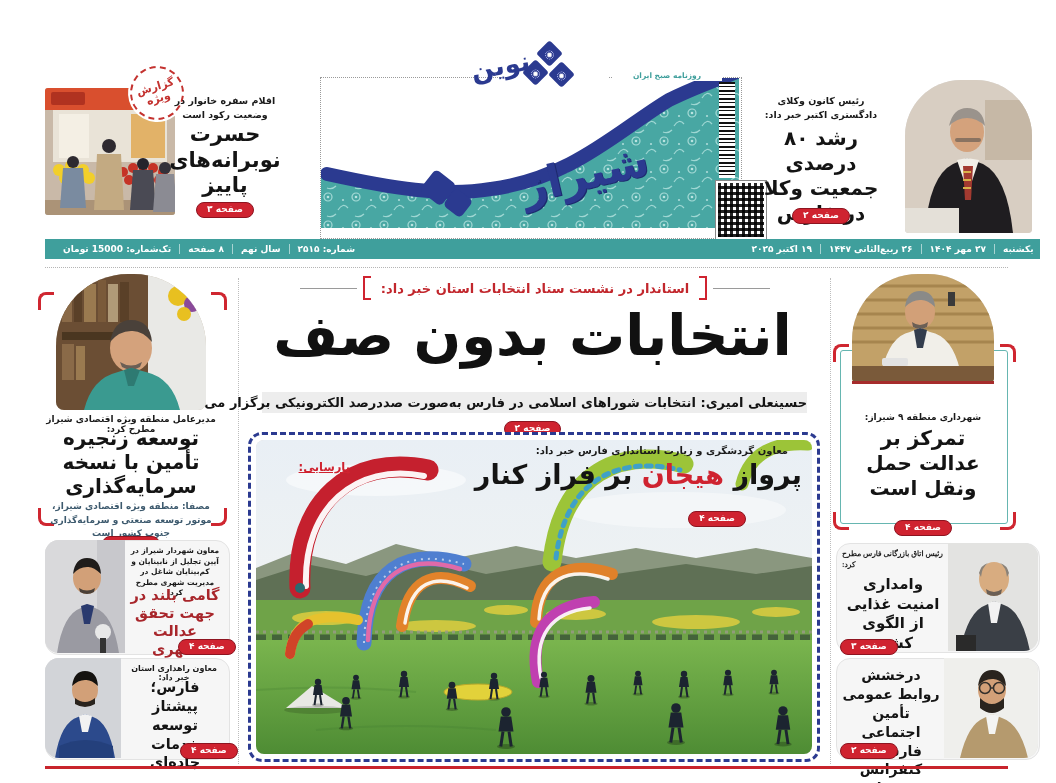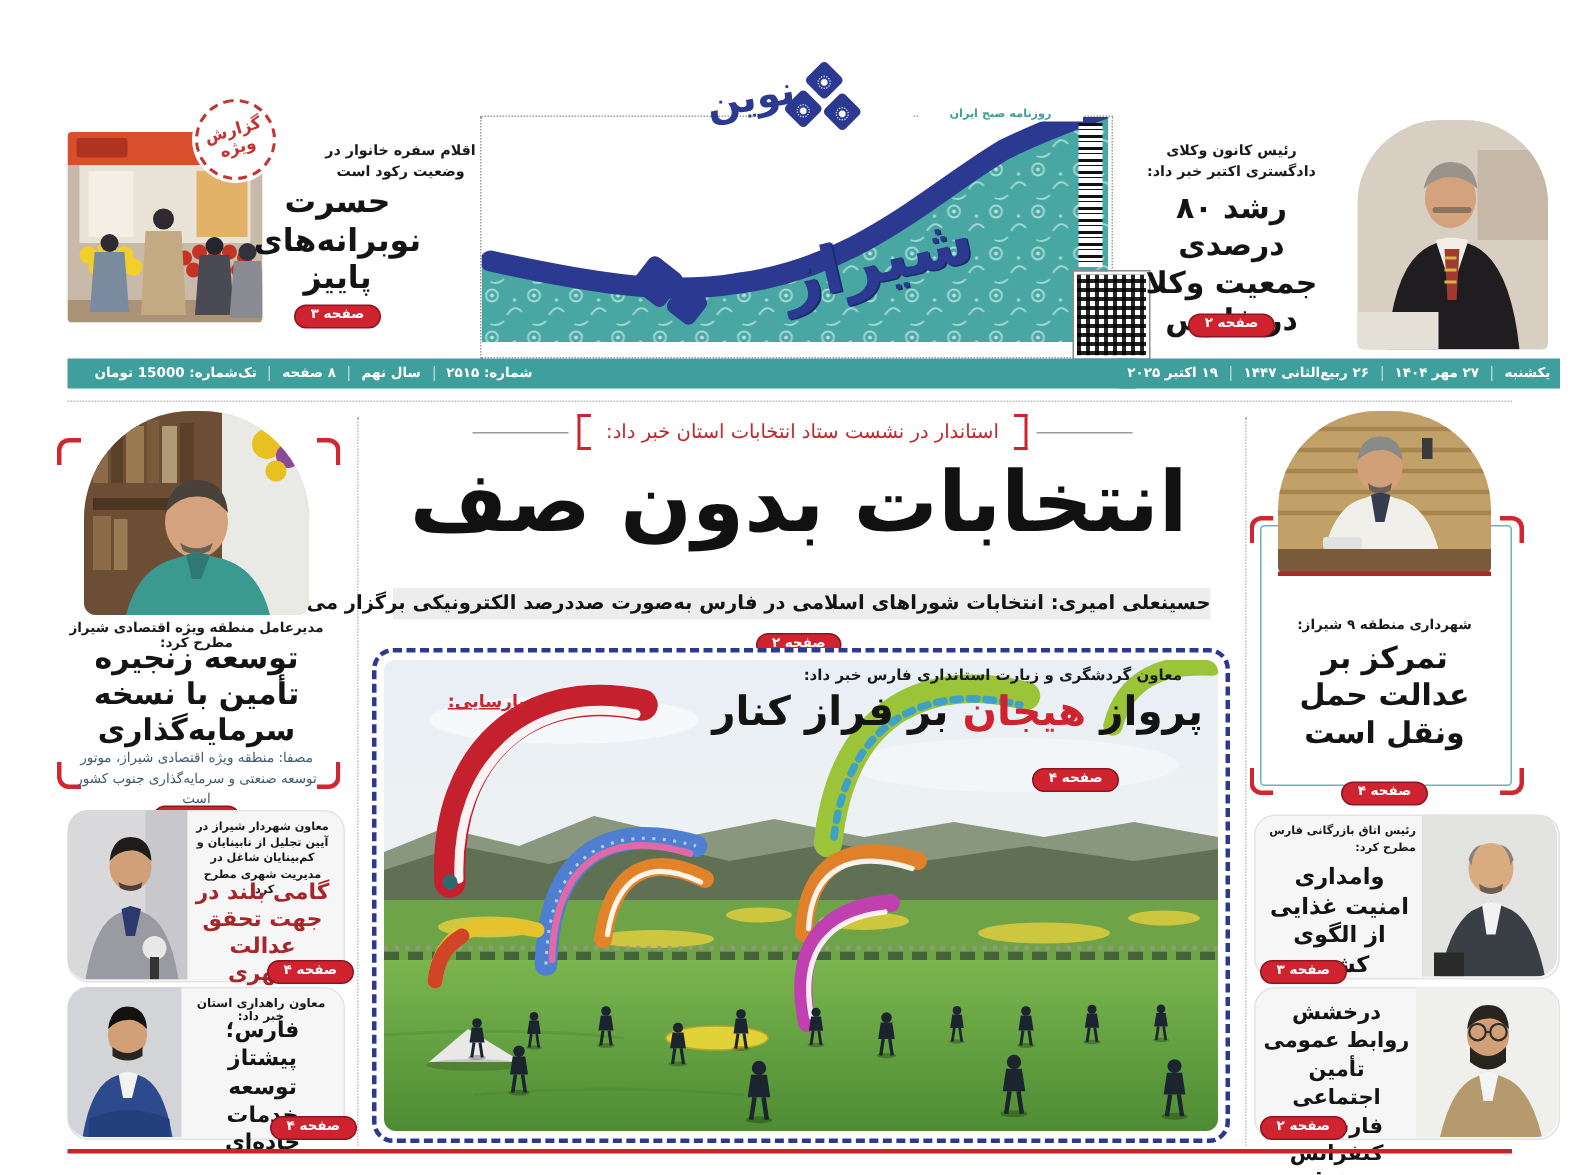--- a/index.html
+++ b/index.html
@@ -122,21 +122,21 @@
       <g>
           <circle cx="120" cy="80" r="6" fill="#33313a"></circle>
           <path d="M111,86 h18 l3,38 h-24 z" fill="#8b8b93"></path>
         </g>
     </svg>
   </div>
   <div class="stamp" style="left:130px;top:66px;">
     <span>گزارش</span>
     <span>ویژه</span>
   </div>
-  <div class="abs rtl kicker" style="left:172px;top:94px;width:106px;text-align:center;font-size:9.5px;line-height:1.45;margin-left:42px;">اقلام سفره خانوار در وضعیت رکود است</div>
+  <div class="abs rtl kicker" style="left:172px;top:94px;width:106px;text-align:center;font-size:9.5px;line-height:1.45;">اقلام سفره خانوار در وضعیت رکود است</div>
   <div class="abs rtl hl" style="left:164px;top:122px;width:122px;text-align:center;font-size:21px;line-height:1.22;">حسرت نوبرانه‌های پاییز</div>
   <div class="abs" style="left:164px;top:197px;width:122px;text-align:center;">
     <span class="badge">صفحه ۳</span>
   </div>
 
   <div class="abs rtl kicker" style="left:760px;top:94px;width:122px;text-align:center;font-size:9.5px;line-height:1.45;">رئیس کانون وکلای دادگستری اکتبر خبر داد:</div>
   <div class="abs rtl hl" style="left:756px;top:126px;width:130px;text-align:center;font-size:20px;line-height:1.25;">رشد ۸۰ درصدی جمعیت وکلا در فارس</div>
   <div class="abs" style="left:756px;top:203px;width:130px;text-align:center;">
     <span class="badge">صفحه ۲</span>
   </div>
@@ -172,21 +172,21 @@
     </div>
   </div>
 
   <div class="abs" style="left:45px;top:267px;width:963px;border-top:1px dotted #b5b5b5;"></div>
   <div class="vdot" style="left:238px;top:278px;height:486px;"></div>
   <div class="vdot" style="left:830px;top:278px;height:486px;"></div>
 
   <div class="abs" style="left:300px;top:276px;width:470px;display:flex;align-items:center;justify-content:center;gap:6px;">
     <span class="dashline" style="width:64px;"></span>
     <span class="bk l"></span>
-    <span class="rtl" style="font-size:13px;font-weight:normal;color:#c2272d;white-space:nowrap;padding:0 4px;">استاندار در نشست ستاد انتخابات استان خبر داد:</span>
+    <span class="rtl" style="font-size:13px;font-weight:bold;color:#c2272d;white-space:nowrap;padding:0 4px;">استاندار در نشست ستاد انتخابات استان خبر داد:</span>
     <span class="bk r"></span>
     <span class="dashline" style="width:64px;"></span>
   </div>
   <div class="abs rtl" style="left:245px;top:288px;width:575px;text-align:center;font-size:56px;font-weight:bold;
               color:#111;white-space:nowrap;line-height:1.7;">انتخابات بدون صف</div>
   <div class="abs rtl" style="left:262px;top:392px;width:545px;height:21px;background:#ededed;text-align:center;
               font-size:13px;font-weight:bold;line-height:21px;white-space:nowrap;">حسینعلی امیری: انتخابات شوراهای اسلامی در فارس به‌صورت صددرصد الکترونیکی برگزار می‌شود</div>
   <div class="abs" style="left:245px;top:416px;width:575px;text-align:center;">
     <span class="badge">صفحه ۲</span>
   </div>
@@ -308,21 +308,21 @@
       <path d="M28,136 Q36,104 62,98 L75,94 L90,98 Q116,104 124,136 Z" fill="#3a9a90"></path>
       <path d="M68,96 L75,94 L84,96 L78,112 L72,112 Z" fill="#2e7a72"></path>
     </svg>
   </div>
   <span class="cbk tl" style="left:38px;top:292px;"></span>
   <span class="cbk tr" style="left:211px;top:292px;"></span>
   <span class="cbk bl" style="left:38px;top:508px;"></span>
   <span class="cbk br" style="left:211px;top:508px;"></span>
   <div class="abs rtl kicker" style="left:38px;top:414px;width:186px;text-align:center;font-size:9px;">مدیرعامل منطقه ویژه اقتصادی شیراز مطرح کرد:</div>
   <div class="abs rtl hl" style="left:52px;top:426px;width:158px;text-align:center;font-size:20px;line-height:1.2;">توسعه زنجیره تأمین با نسخه سرمایه‌گذاری</div>
-  <div class="abs rtl" style="left:42px;top:500px;width:178px;text-align:center;font-size:9px;font-weight:normal;color:#3d5a6e;line-height:1.5;">مصفا: منطقه ویژه اقتصادی شیراز، موتور توسعه صنعتی و سرمایه‌گذاری جنوب کشور است</div>
+  <div class="abs rtl" style="left:42px;top:500px;width:178px;text-align:center;font-size:9px;font-weight:bold;color:#3d5a6e;line-height:1.5;">مصفا: منطقه ویژه اقتصادی شیراز، موتور توسعه صنعتی و سرمایه‌گذاری جنوب کشور است</div>
   <div class="abs" style="left:38px;top:531px;width:186px;text-align:center;">
     <span class="badge">صفحه ۲</span>
   </div>
 
   <div class="card" style="left:45px;top:540px;width:183px;height:113px;"></div>
   <div class="ph" style="left:45px;top:540px;width:80px;height:113px;border-radius:14px 0 0 14px;">
     <svg viewBox="0 0 80 113" preserveAspectRatio="none">
       <rect width="80" height="113" fill="#d9d9db"></rect>
       <rect x="52" y="0" width="28" height="113" fill="#c8c8cc"></rect>
       <ellipse cx="42" cy="38" rx="14" ry="16" fill="#d2a078"></ellipse>
@@ -396,21 +396,21 @@
       <rect width="90" height="108" fill="#e3e3e1"></rect>
       <ellipse cx="46" cy="36" rx="15" ry="17" fill="#d8ac80"></ellipse>
       <path d="M31,30 Q33,22 40,20 Q34,24 33,34 Z" fill="#8a8278"></path>
       <path d="M61,30 Q59,22 52,20 Q58,24 59,34 Z" fill="#8a8278"></path>
       <path d="M38,46 q8,6 16,0 l-1,5 q-7,4 -14,0 Z" fill="#6b5f55"></path>
       <path d="M12,108 Q20,68 38,62 L46,58 L56,62 Q74,68 82,108 Z" fill="#3a3f46"></path>
       <path d="M40,60 L46,58 L53,60 L49,80 L43,80 Z" fill="#f2f2f2"></path>
       <rect x="8" y="92" width="20" height="16" fill="#2a2a2a"></rect>
     </svg>
   </div>
-  <div class="abs rtl kicker" style="left:842px;top:549px;width:102px;text-align:right;font-size:7.5px;line-height:1.4;">رئیس اتاق بازرگانی فارس مطرح کرد:</div>
+  <div class="abs rtl kicker" style="left:842px;top:549px;width:102px;text-align:left;font-size:7.5px;line-height:1.4;font-family:Liberation Serif, serif;">رئیس اتاق بازرگانی فارس مطرح کرد:</div>
   <div class="abs rtl hl" style="left:844px;top:575px;width:98px;text-align:center;font-size:15px;line-height:1.3;">وامداری امنیت غذایی از الگوی کشت</div>
   <div class="abs" style="left:840px;top:634px;">
     <span class="badge">صفحه ۳</span>
   </div>
 
   <div class="card" style="left:836px;top:658px;width:202px;height:100px;"></div>
   <div class="ph" style="left:944px;top:658px;width:94px;height:100px;border-radius:0 14px 14px 0;">
     <svg viewBox="0 0 94 100" preserveAspectRatio="none">
       <rect width="94" height="100" fill="#efefec"></rect>
       <ellipse cx="48" cy="32" rx="14" ry="16" fill="#d2a078"></ellipse>

